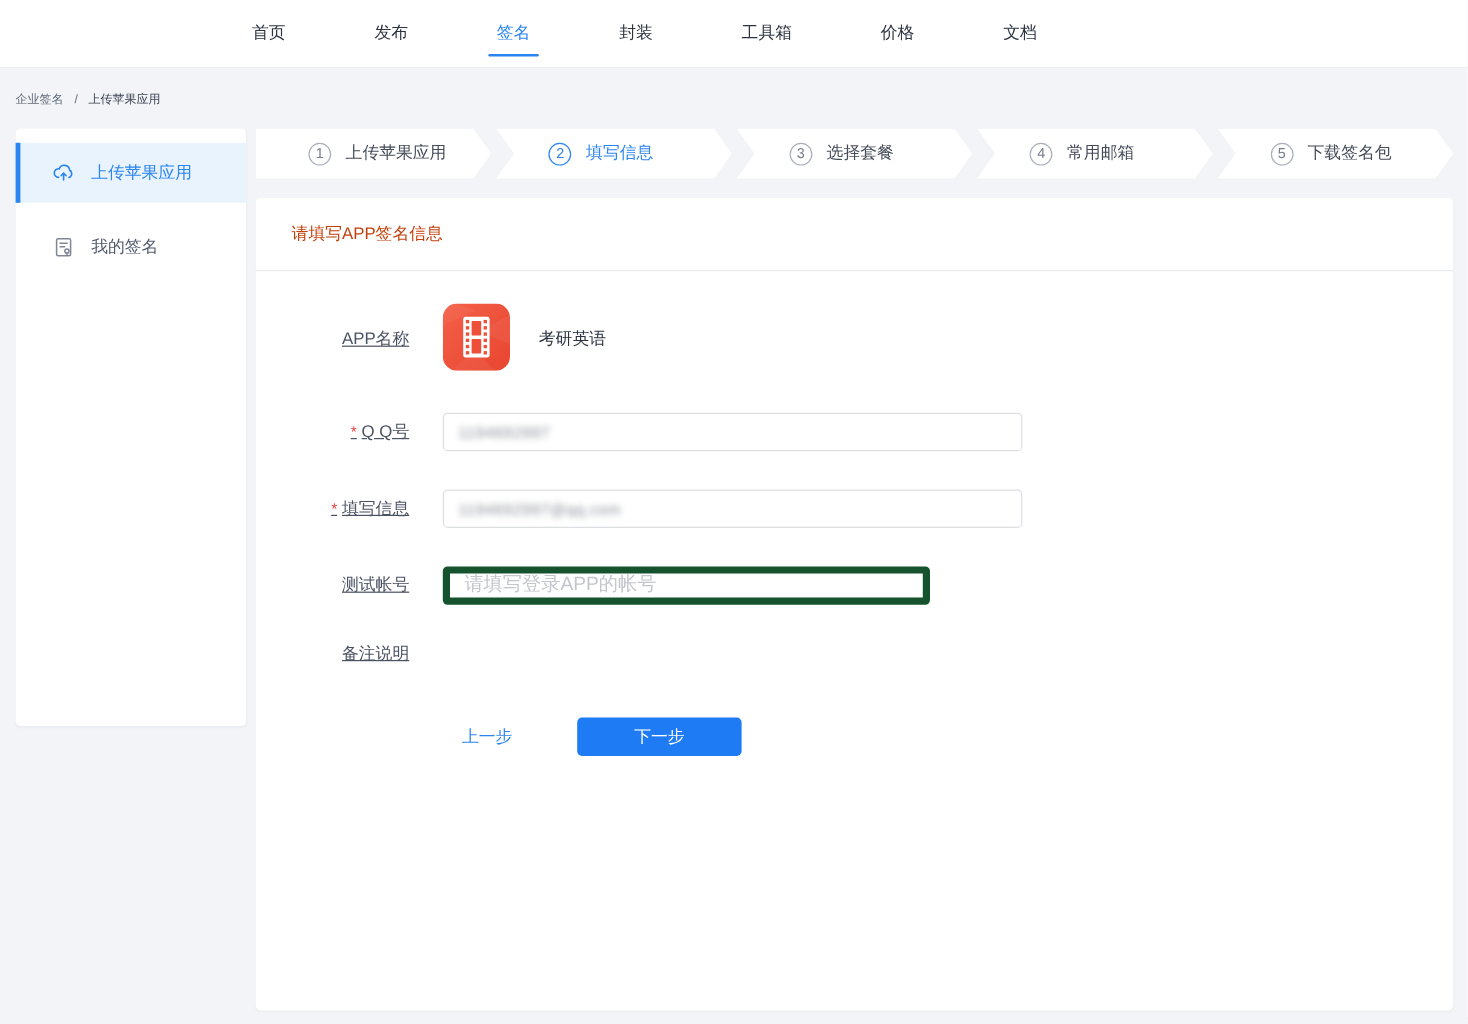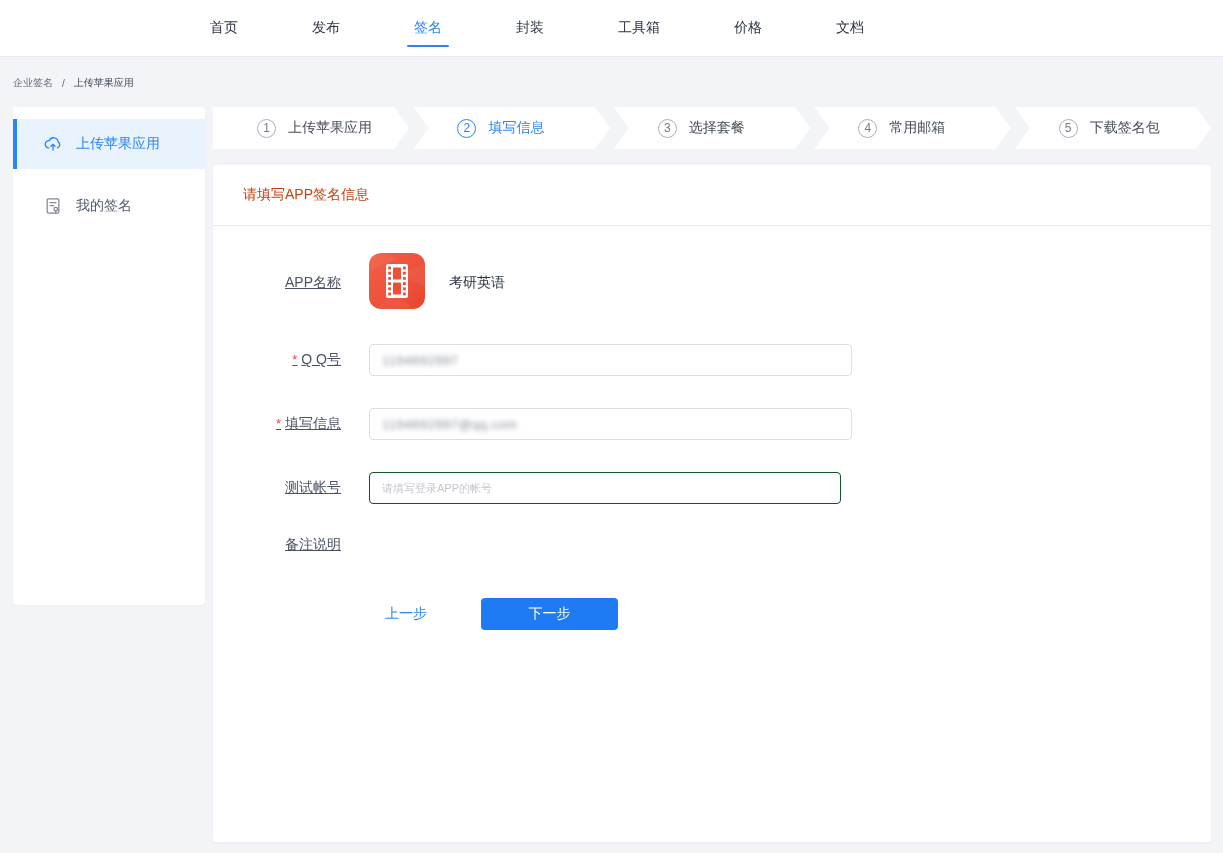--- a/index.html
+++ b/index.html
@@ -103,22 +103,22 @@
 
   .input-like {
     width:483px; height:32px; border:1px solid #dcdee2; border-radius:4px;
     display:flex; align-items:center; padding:0 12px; background:#fff;
   }
   .blurred {
     color:#8a8f98; font-size:13px; filter:blur(2.6px);
     user-select:none; letter-spacing:0.5px;
   }
   input.ctl, textarea.ctl {
-    width:472px; border:1px solid #14532d; border-radius:4px;
-    padding:0 12px; font-size:11px; color:#515a6e; outline:none;
+    width:406px; border:6px solid #14532d; border-radius:4px;
+    padding:0 12px; font-size:16px; color:#515a6e; outline:none;
     font-family:"Liberation Sans","DejaVu Sans",sans-serif; background:#fff;
   }
   input.ctl { height:32px; }
   textarea.ctl { height:111px; padding-top:8px; resize:none; }
   input.ctl::placeholder, textarea.ctl::placeholder { color:#c2c6cd; }
 
   
   .btn-row { margin:44px 0 0 142px; display:flex; align-items:center; padding-bottom:58px;gap:32px; }
   .link-prev { color:#2b85f0; cursor:pointer; }
   .btn-next {

